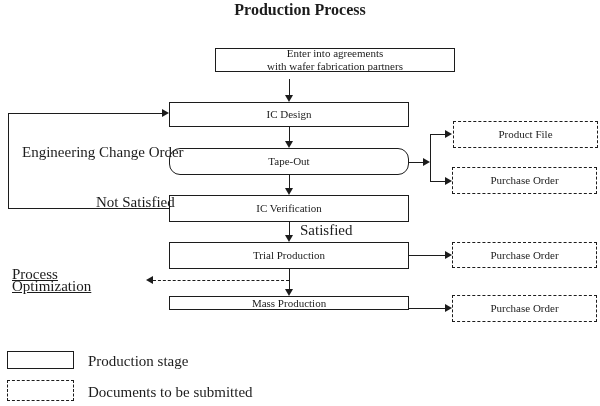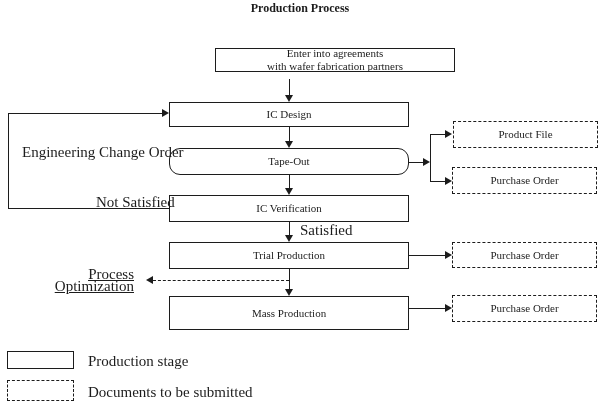--- a/index.html
+++ b/index.html
@@ -11,39 +11,39 @@
   .stage{
     position:relative;
     width:600px;height:406px;
     background:var(--bg);
     font-family:"Liberation Serif","DejaVu Serif",serif;
     color:var(--text);
     overflow:hidden;
   }
   .title{
     position:absolute;left:0;top:1px;width:600px;
-    text-align:center;font-weight:bold;font-size:12px;
+    text-align:center;font-weight:bold;font-size:16px;
   }
   .box{
     position:absolute;box-sizing:border-box;
     border:1px solid var(--line);
     display:flex;flex-direction:column;align-items:center;justify-content:center;
     text-align:center;font-size:11px;line-height:13px;
     background:var(--bg);
   }
   .box.dashed{border-style:dashed;}
   .hline{position:absolute;height:0;border-top:1px solid var(--line);}
   .hline.dashed{border-top-style:dashed;}
   .vline{position:absolute;width:0;border-left:1px solid var(--line);}
   .ah{position:absolute;width:0;height:0;}
   .ah.right{border-top:4px solid transparent;border-bottom:4px solid transparent;border-left:7px solid var(--line);}
   .ah.left{border-top:4px solid transparent;border-bottom:4px solid transparent;border-right:7px solid var(--line);}
   .ah.down{border-left:4px solid transparent;border-right:4px solid transparent;border-top:7px solid var(--line);}
   .lbl{position:absolute;font-size:15px;white-space:nowrap;line-height:12px;}
-  .lbl.center{text-align:right;white-space:normal;text-decoration:underline;}
+  .lbl.center{text-align:left;white-space:normal;text-decoration:underline;}
   .underline{text-decoration:underline;}
 </style>
 </head>
 <body>
 
 <div class="stage">
 
   <div class="title">Production Process</div>
 
   <div class="box solid" style="left:169px;top:48px;width:240px;height:24px;line-height:13px;margin-left:46px;">
@@ -60,21 +60,21 @@
   </div>
 
   <div class="box solid" style="left:169px;top:195px;width:240px;height:27px;">
     <span>IC Verification</span>
   </div>
 
   <div class="box solid" style="left:169px;top:242px;width:240px;height:27px;">
     <span>Trial Production</span>
   </div>
 
-  <div class="box solid" style="left:169px;top:296px;width:240px;height:34px;">
+  <div class="box solid" style="left:169px;top:296px;width:240px;height:14px;">
     <span>Mass Production</span>
   </div>
 
   <div class="box dashed" style="left:453px;top:121px;width:145px;height:27px;justify-content:center;">
     <span>Product File</span>
   </div>
 
   <div class="box dashed" style="left:452px;top:167px;width:145px;height:27px;">
     <span>Purchase Order</span>
   </div>

